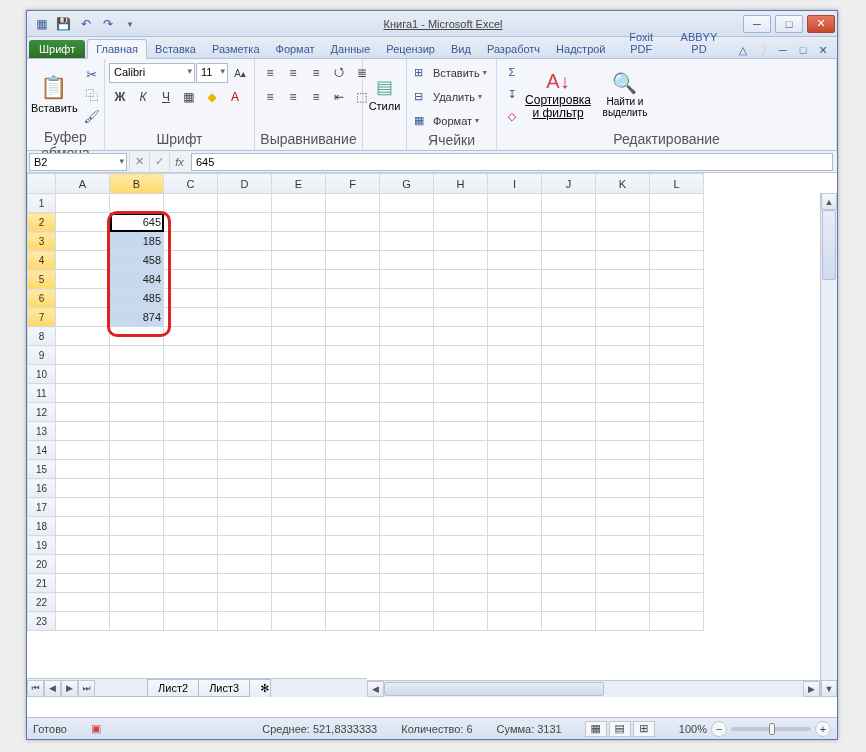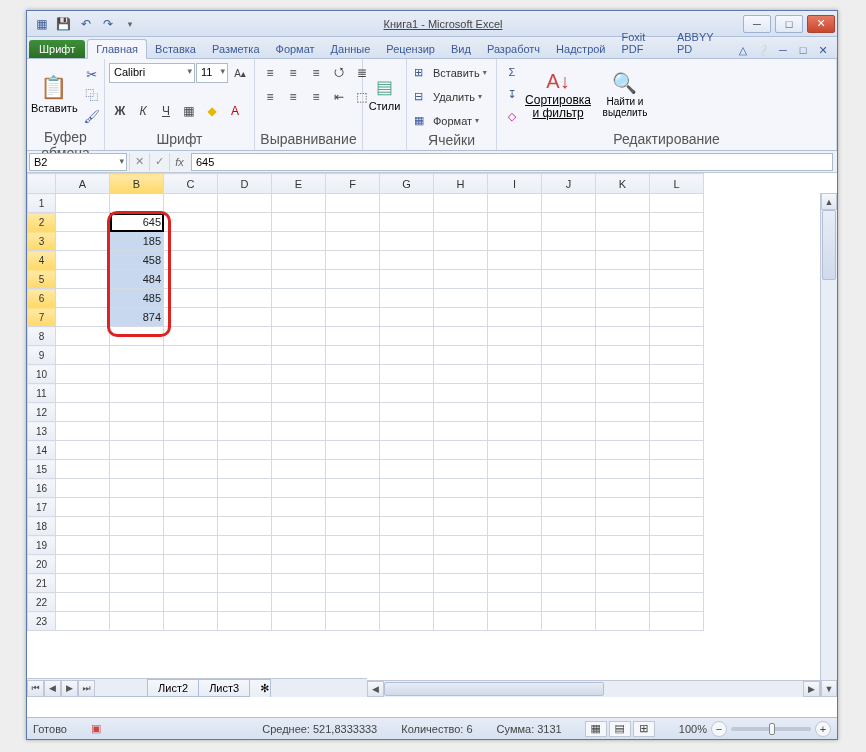--- a/index.html
+++ b/index.html
@@ -12,21 +12,21 @@
 .titlebar .qat { display: flex; align-items: center; gap: 4px; padding: 0 6px; }
 .titlebar .qat .ql { width: 18px; height: 18px; display:flex;align-items:center;justify-content:center;color:#3b5998;font-size:12px; }
 .titlebar .title { flex: 1; text-align: center; text-decoration: underline; }
 .winbtns { display: flex; }
 .winbtns span { width: 28px; height: 18px; margin: 3px 2px; display:flex;align-items:center;justify-content:center;font-size:11px;border:1px solid #9fb3d1;background:linear-gradient(#f6f9fe,#e0e9f6);border-radius:2px; }
 .winbtns .close { background: linear-gradient(#e67a62,#c9472c); border-color:#a43; color:#fff; }
 
 
 .tabs { height: 22px; background: linear-gradient(#e8edf6,#d6e1f1); display:flex; align-items:flex-end; font-size:11px; border-bottom:1px solid #b0c0d8; padding-left:0; }
 .filebtn { background: linear-gradient(#3e8f3a,#2c6e28); color:#fff; padding: 3px 10px; border-radius:3px 3px 0 0; margin:0 2px; }
-.tab { padding: 3px 8px; color:#3b5998; cursor:pointer; }
+.tab { padding: 3px 8px; color:#3b5998; cursor:pointer;text-align:center; }
 .tab.active { background:#f4f6fb; border:1px solid #b0c0d8; border-bottom:1px solid #f4f6fb; border-radius:3px 3px 0 0; margin-bottom:-1px; }
 .tabs .spacer { flex:1; }
 .tabs .help { display:flex; gap:4px; padding:0 6px; color:#3b5998; }
 .tabs .help span{width:16px;height:16px;display:flex;align-items:center;justify-content:center;}
 
 
 .ribbon { height: 92px; background:#f4f6fb; border-bottom:1px solid #b0c0d8; display:flex; font-size:11px; }
 .group { border-right:1px solid #d0d8e8; padding:3px 4px; display:flex; flex-direction:column; }
 .group .ct { flex:1; display:flex; gap:3px; align-items:flex-start; }
 .group .lbl { text-align:center; color:#555; font-size:14px; padding-top:1px; position:relative; }
@@ -145,21 +145,21 @@
         <div class="stack">
           <span class="sm">✂</span>
           <span class="sm">⿻</span>
           <span class="sm">🖌</span>
         </div>
       </div>
       <div class="lbl">Буфер обмена</div>
     </div>
 
     <div class="group" style="width:150px;">
-      <div class="ct" style="flex-direction:column;gap:16px;">
+      <div class="ct" style="flex-direction:column;gap:2px;">
         <div class="row">
           <div class="selbox" style="width:86px;">Calibri</div>
           <div class="selbox" style="width:32px;">11</div>
           <span class="sm" style="font-size:10px;">A▴</span>
         </div>
         <div class="row">
           <span class="sm">
               <b>Ж</b>
             </span>
           <span class="sm">

